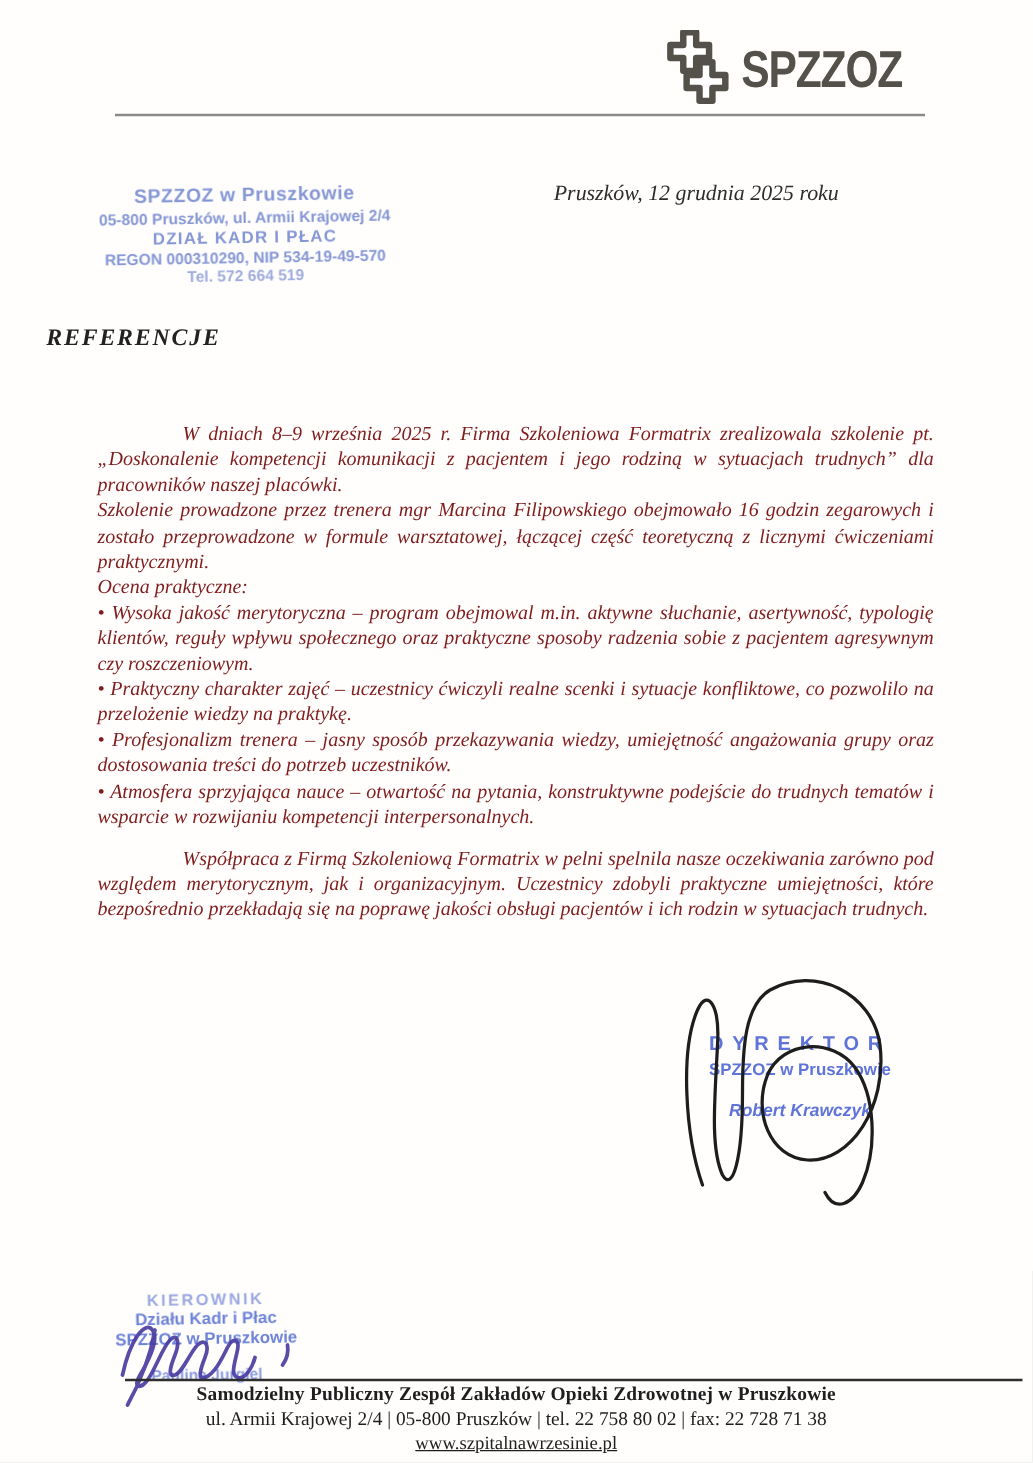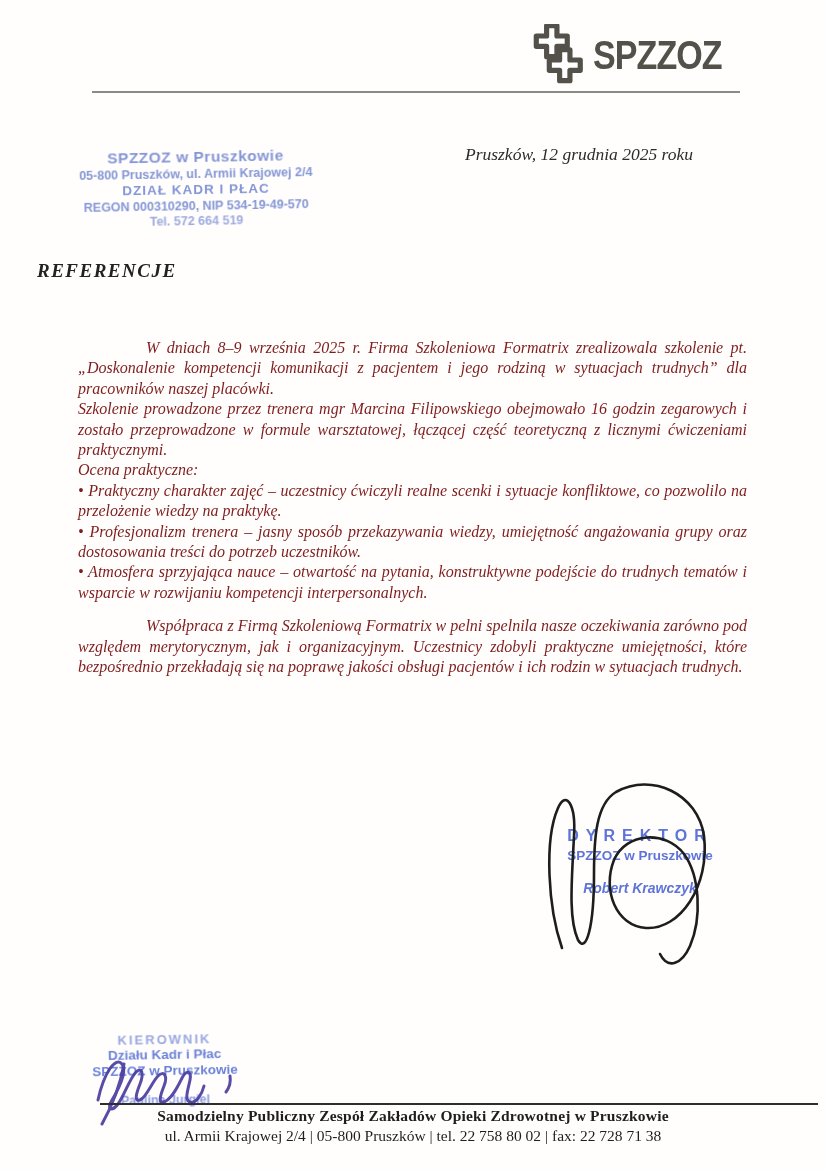--- a/index.html
+++ b/index.html
@@ -22,21 +22,21 @@
     position:absolute;top:148px;left:48px;width:296px;text-align:center;
     font-family:"Liberation Sans", sans-serif;color:#7488cf;
     transform:rotate(-1deg);opacity:.88;filter:blur(.3px);line-height:1.22;
   }
   .sender-stamp .s1{font-size:15.5px;font-weight:bold;letter-spacing:.5px;}
   .sender-stamp .s2{font-size:12.5px;font-weight:bold;}
   .sender-stamp .s3{font-size:13.5px;font-weight:bold;letter-spacing:1px;}
   .sender-stamp .s4{font-size:12.5px;font-weight:bold;}
   .sender-stamp .s5{font-size:12.5px;font-weight:bold;opacity:.8;}
   
-  .dateline{position:absolute;top:144px;left:465px;font-style:italic;font-size:17.5px;color:#2c2c2c;}
+  .dateline{position:absolute;top:144px;left:443px;font-style:italic;font-size:17.5px;color:#2c2c2c;}
   .doc-title{
     position:absolute;top:260px;left:0;width:100%;text-align:left;
     font-weight:bold;font-style:italic;font-size:19px;letter-spacing:1.5px;color:#222;padding-left:37px;
   }
   
   .body-text{
     position:absolute;top:338px;left:78px;width:669px;
     font-style:italic;font-size:16px;line-height:20.4px;
     text-align:justify;color:#7f1d1d;
   }
@@ -93,20 +93,21 @@
   </div>
 
   <div class="dateline">Pruszków, 12 grudnia 2025 roku</div>
 
   <div class="doc-title">REFERENCJE</div>
 
   <div class="body-text">
     <p class="indent">W dniach 8–9 września 2025 r. Firma Szkoleniowa Formatrix zrealizowala szkolenie pt. „Doskonalenie kompetencji komunikacji z pacjentem i jego rodziną w sytuacjach trudnych” dla pracowników naszej placówki.</p>
     <p>Szkolenie prowadzone przez trenera mgr Marcina Filipowskiego obejmowało 16 godzin zegarowych i zostało przeprowadzone w formule warsztatowej, łączącej część teoretyczną z licznymi ćwiczeniami praktycznymi.</p>
     <p>Ocena praktyczne:</p>
+    <p>• Wysoka jakość merytoryczna – program obejmowal m.in. aktywne słuchanie, asertywność, typologię klientów, reguły wpływu społecznego oraz praktyczne sposoby radzenia sobie z pacjentem agresywnym czy roszczeniowym.</p>
     <p>• Praktyczny charakter zajęć – uczestnicy ćwiczyli realne scenki i sytuacje konfliktowe, co pozwolilo na przelożenie wiedzy na praktykę.</p>
     <p>• Profesjonalizm trenera – jasny sposób przekazywania wiedzy, umiejętność angażowania grupy oraz dostosowania treści do potrzeb uczestników.</p>
     <p>• Atmosfera sprzyjająca nauce – otwartość na pytania, konstruktywne podejście do trudnych tematów i wsparcie w rozwijaniu kompetencji interpersonalnych.</p>
     <p class="indent closing">Współpraca z Firmą Szkoleniową Formatrix w pelni spelnila nasze oczekiwania zarówno pod względem merytorycznym, jak i organizacyjnym. Uczestnicy zdobyli praktyczne umiejętności, które bezpośrednio przekładają się na poprawę jakości obsługi pacjentów i ich rodzin w sytuacjach trudnych.</p>
   </div>
 
   <div class="director-stamp">
     <div class="role">DYREKTOR</div>
     <div class="org">SPZZOZ w Pruszkowie</div>
     <div class="name">Robert Krawczyk</div>
@@ -137,15 +138,16 @@
                C112,60 118,50 120,42"></path>
       <path d="M40,20 C36,42 28,62 18,80"></path>
       <path d="M146,32 C147,38 145,44 142,48"></path>
     </g>
   </svg>
 
   <div class="footer-rule"></div>
   <div class="footer">
     <div class="f-org">Samodzielny Publiczny Zespół Zakładów Opieki Zdrowotnej w Pruszkowie</div>
     <div class="f-addr">ul. Armii Krajowej 2/4 | 05-800 Pruszków | tel. 22 758 80 02 | fax: 22 728 71 38</div>
+    <div class="f-web">www.szpitalnawrzesinie.pl</div>
   </div>
 
 </div>
 
 </body></html>

